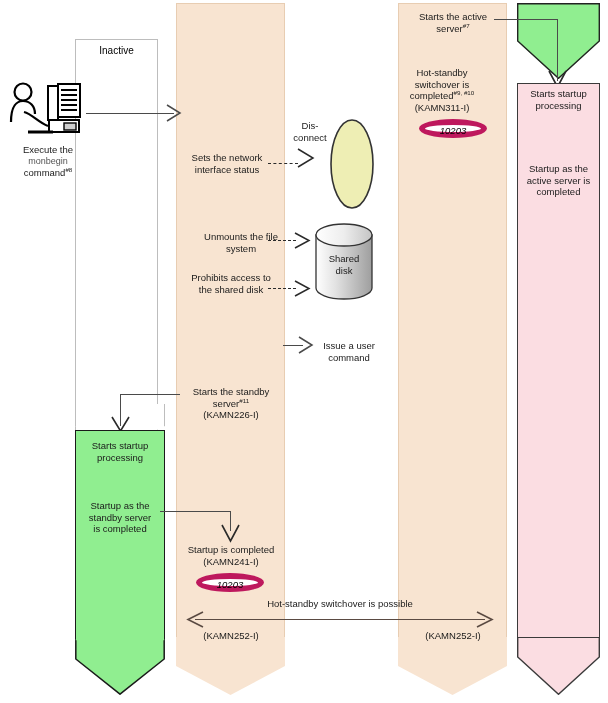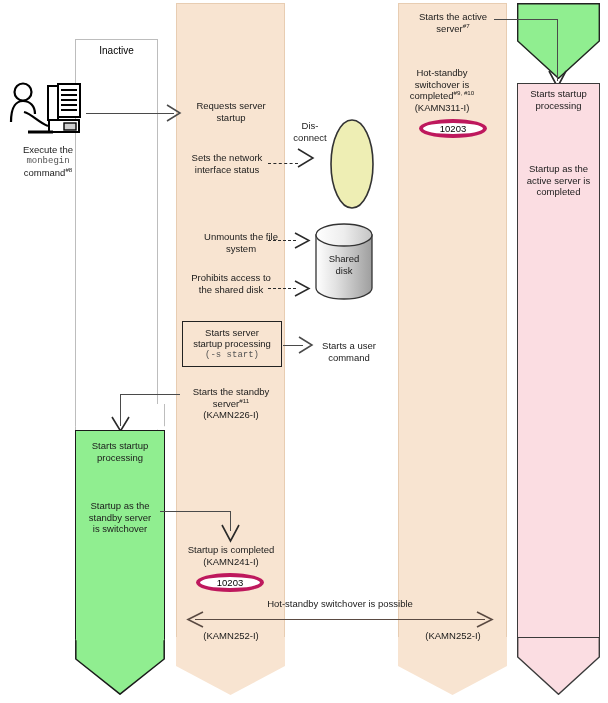--- a/index.html
+++ b/index.html
@@ -1,21 +1,21 @@
 <!DOCTYPE html>
 <html><head>
 <meta charset="utf-8">
 <style>
   html,body{margin:0;padding:0;background:#ffffff;}
   body{width:608px;height:703px;position:relative;overflow:hidden;
        font-family:"Liberation Sans",sans-serif;color:#000;}
   .stage{position:absolute;left:0;top:0;width:608px;height:703px;}
   .abs{position:absolute;}
   .txt{font-size:9.5px;line-height:11.5px;text-align:center;color:#1a1a1a;}
-  .mono{font-family:Liberation Mono, monospace;font-size:9px;color:#555;}
+  .mono{font-family:Liberation Sans, sans-serif;font-size:9px;color:#555;}
   sup{font-size:6.2px;vertical-align:super;line-height:0;}
 
   
   .lane{position:absolute;box-sizing:border-box;}
   .lane-inactive{background:#ffffff;border:1px solid #bdbdbd;}
   .lane-tan{background:#f8e4d1;border:1px solid #e8cdb2;}
   .lane-pink{background:#fbdde2;border:1px solid #3a3a3a;}
 
   
   .foot{position:absolute;box-sizing:border-box;}
@@ -23,23 +23,23 @@
   .foot-tan{background:#f8e4d1;}
   .foot-green{background:#90ee90;}
   .clip-down{clip-path:polygon(0 0,100% 0,100% 50%,50% 100%,0 50%);}
 
   .lane-title{position:absolute;width:100%;text-align:center;font-size:10px;top:5px;}
 
   
   .box{position:absolute;box-sizing:border-box;border:1.4px solid #222;
        display:flex;align-items:center;justify-content:center;
        background:#f8e4d1;}
-  .oval{position:absolute;box-sizing:border-box;border:4px solid #be185d;
+  .oval{position:absolute;box-sizing:border-box;border:6px solid #be185d;
         border-radius:50%/50%;background:#fff;display:flex;
-        align-items:flex-end;justify-content:center;font-size:9.5px;}
+        align-items:flex-start;justify-content:center;font-size:9.5px;font-style:italic;}
 
   
   .hline{position:absolute;height:0;border-top:1.3px solid #4a4a4a;}
   .vline{position:absolute;width:0;border-left:1.3px solid #4a4a4a;}
   .hdash{position:absolute;height:0;border-top:1.3px dashed #2a2a2a;}
   .shared-disk{position:absolute;}
   .nic{position:absolute;}
   .person{position:absolute;}
 </style>
 </head>
@@ -104,24 +104,20 @@
     <div>
       <span>command</span><sup>#8</sup>
     </div>
   </div>
 
   <div class="hline" style="left:86px;top:113px;width:88px;"></div>
   <svg class="abs" style="left:166px;top:104px;" width="16" height="18" viewBox="0 0 16 18">
     <polyline points="1,1 14,9 1,17" fill="none" stroke="#4a4a4a" stroke-width="1.5"></polyline>
   </svg>
 
-  <div class="abs txt" style="left:178px;top:100px;width:106px;">
-    <div>Requests server</div>
-    <div>startup</div>
-  </div>
 
   <div class="abs txt" style="left:178px;top:152px;width:98px;">
     <div>Sets the network</div>
     <div>interface status</div>
   </div>
 
   <div class="abs txt" style="left:178px;top:231px;width:126px;">
     <div>Unmounts the file</div>
     <div>system</div>
   </div>
@@ -167,34 +163,27 @@
       </linearGradient>
     </defs>
     <path d="M3 13 L3 66 A28 11 0 0 0 59 66 L59 13 Z" fill="url(#dg)" stroke="#333" stroke-width="1.3"></path>
     <ellipse cx="31" cy="13" rx="28" ry="11" fill="url(#dgt)" stroke="#333" stroke-width="1.3"></ellipse>
   </svg>
   <div class="abs txt" style="left:313px;top:253px;width:62px;">
     <div>Shared</div>
     <div>disk</div>
   </div>
 
-  <div class="box" style="left:182px;top:321px;width:100px;height:46px;">
-    <div class="txt" style="width:100%;">
-      <div>Starts server</div>
-      <div>startup processing</div>
-      <div class="mono">(-s start)</div>
-    </div>
-  </div>
 
   <div class="hline" style="left:283px;top:345px;width:20px;"></div>
   <svg class="abs" style="left:298px;top:336px;" width="16" height="18" viewBox="0 0 16 18">
     <polyline points="1,1 14,9 1,17" fill="none" stroke="#4a4a4a" stroke-width="1.5"></polyline>
   </svg>
   <div class="abs txt" style="left:311px;top:340px;width:76px;">
-    <div>Starts a user</div>
+    <div>Issue a user</div>
     <div>command</div>
   </div>
 
   <div class="abs txt" style="left:178px;top:386px;width:106px;">
     <div>Starts the standby</div>
     <div>
       <span>server</span><sup>#11</sup>
     </div>
     <div>(KAMN226-I)</div>
   </div>
@@ -211,21 +200,21 @@
     <line x1="0.8" y1="0" x2="89.2" y2="0" stroke="#90ee90" stroke-width="2.4"></line>
   </svg>
 
   <div class="abs txt" style="left:76px;top:440px;width:88px;">
     <div>Starts startup</div>
     <div>processing</div>
   </div>
   <div class="abs txt" style="left:76px;top:500px;width:88px;">
     <div>Startup as the</div>
     <div>standby server</div>
-    <div>is switchover</div>
+    <div>is completed</div>
   </div>
 
   <div class="hline" style="left:160px;top:511px;width:71px;"></div>
   <div class="vline" style="left:230px;top:511px;height:20px;"></div>
   <svg class="abs" style="left:221px;top:524px;" width="19" height="19" viewBox="0 0 19 19">
     <polyline points="1,1 9.5,17 18,1" fill="none" stroke="#2a2a2a" stroke-width="1.6"></polyline>
   </svg>
 
   <div class="abs txt" style="left:176px;top:544px;width:110px;">
     <div>Startup is completed</div>

